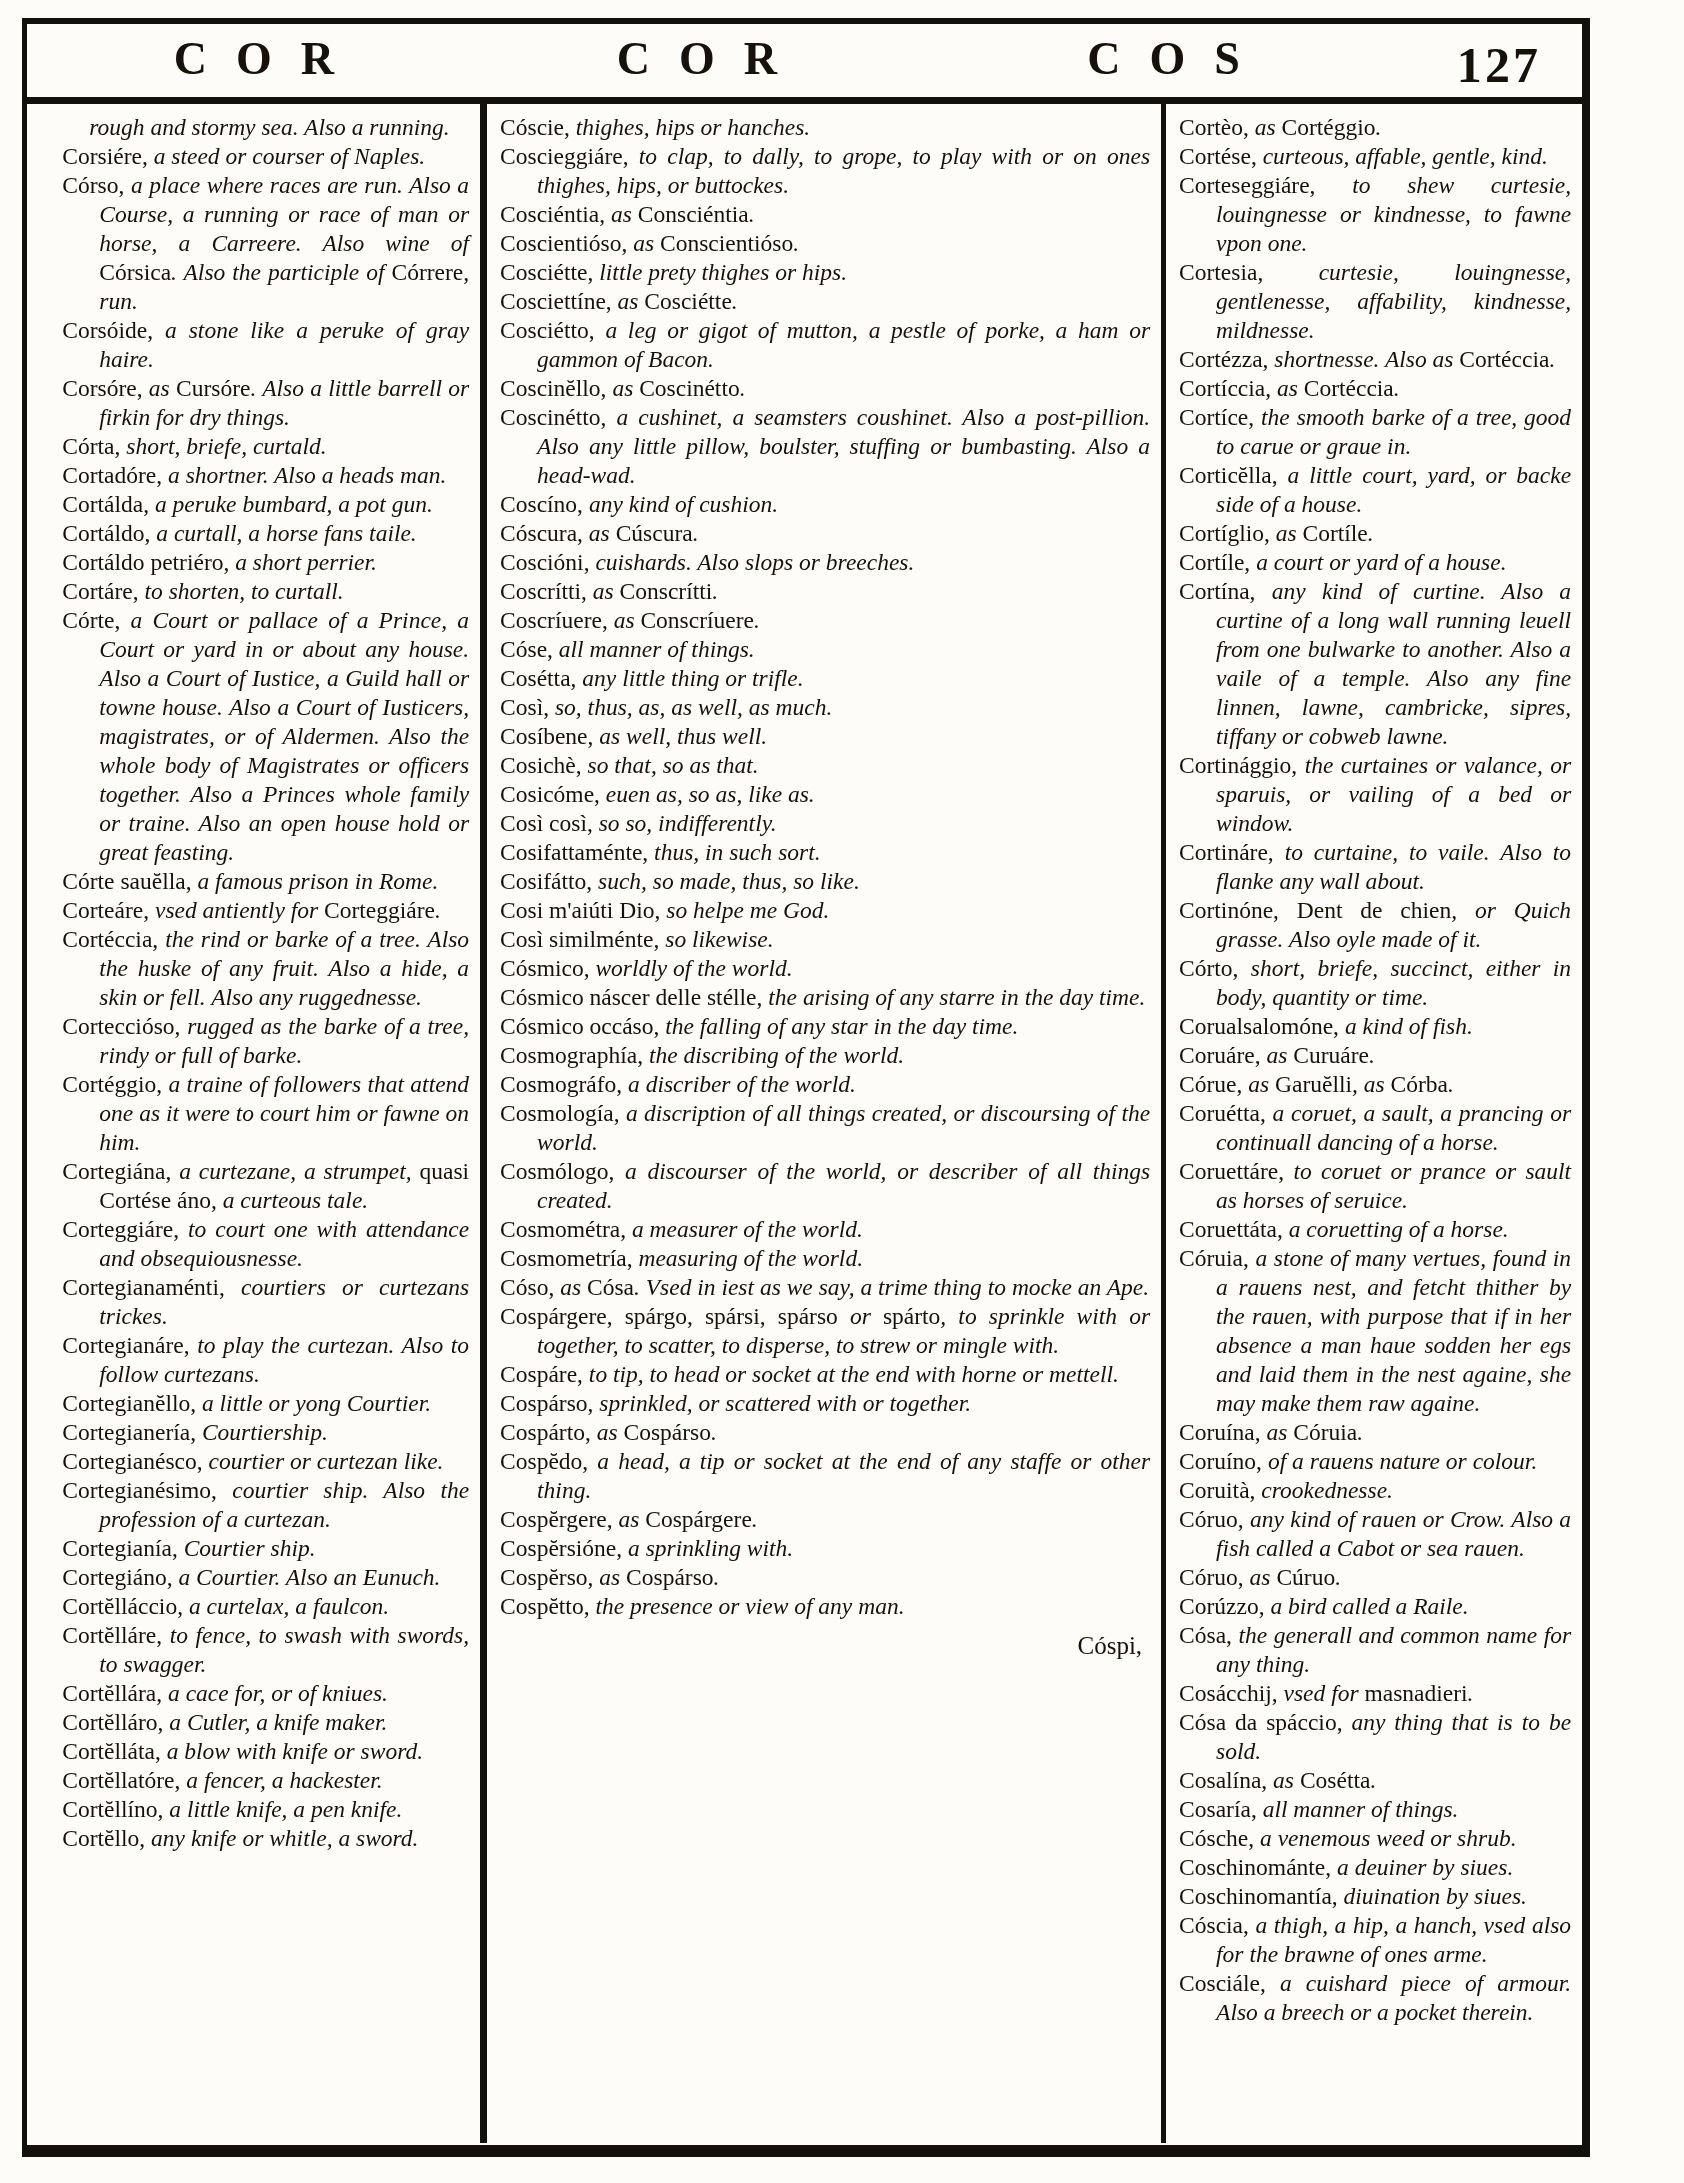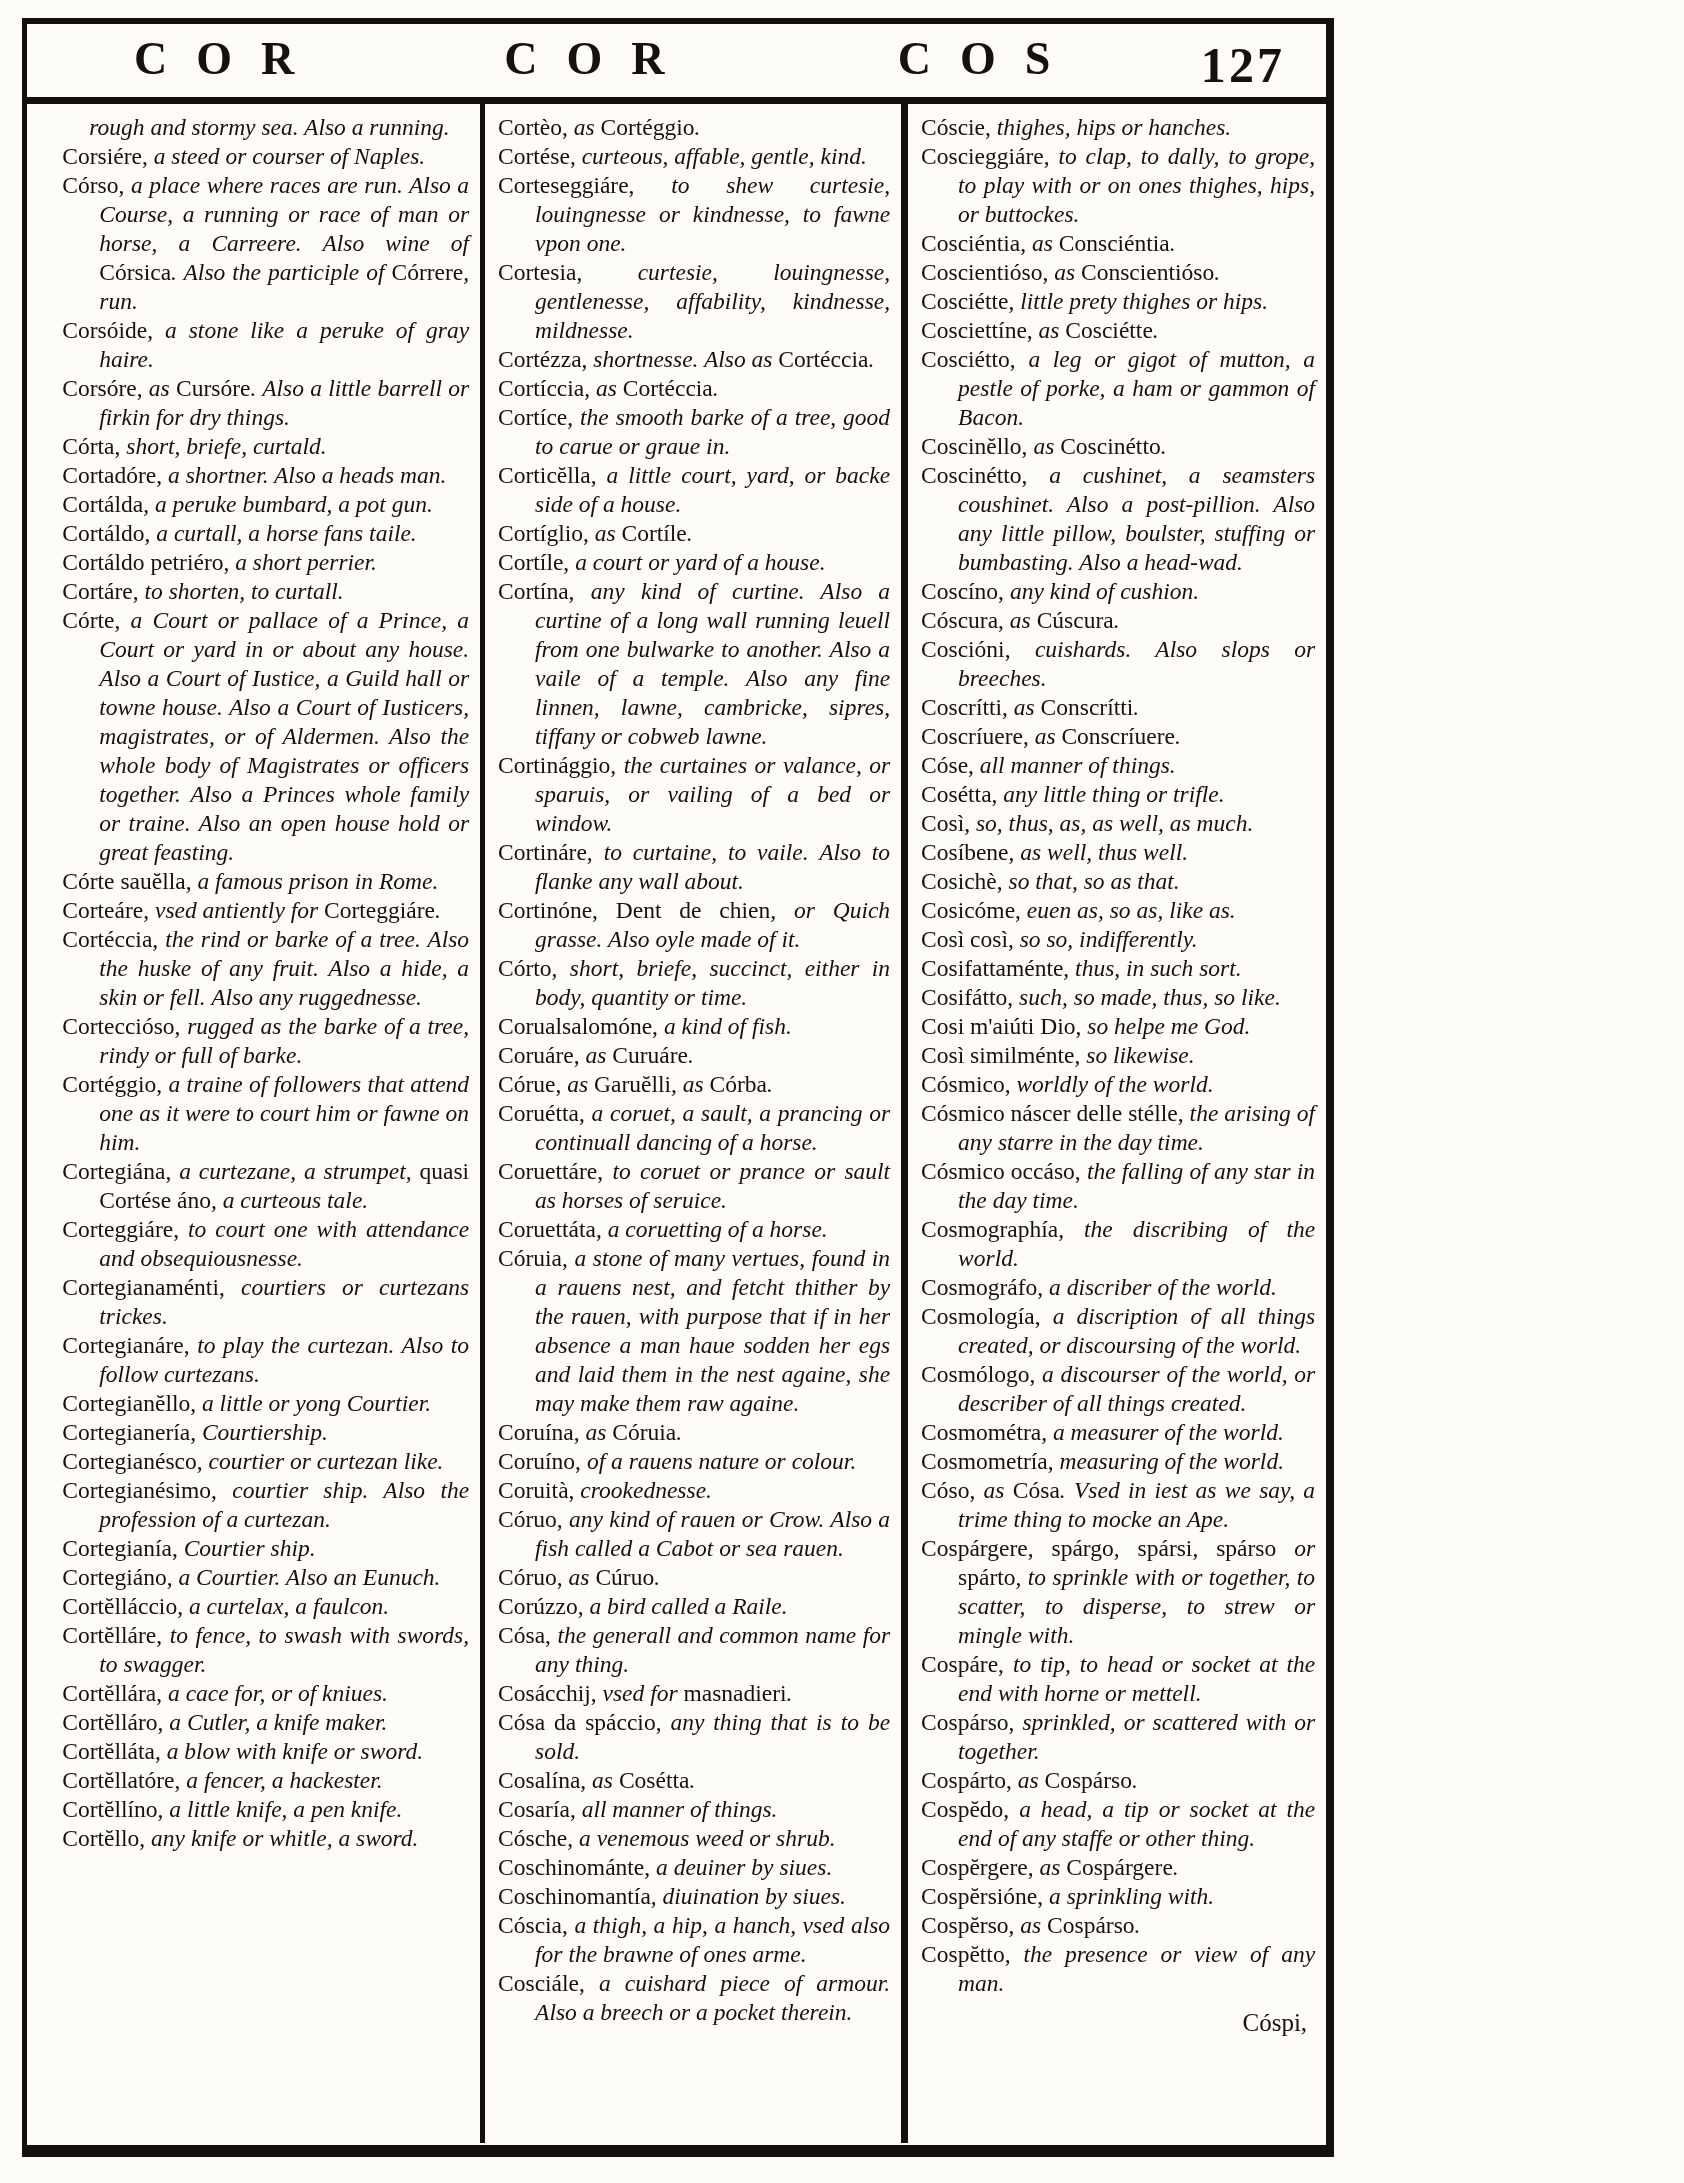--- a/index.html
+++ b/index.html
@@ -7,21 +7,21 @@
     width:1685px; height:2183px;
     background:#ffffff;
     position:relative;
     font-family:"Liberation Serif","DejaVu Serif",serif;
     color:#16110b;
     overflow:hidden;
   }
   .scan-page { position:absolute; inset:0; background:#fdfcf8; }
   .frame {
     position:absolute; left:22.3px; top:17.6px;
-    width:1312px; height:2139px;
+    width:1568px; height:2139px;
     box-sizing:border-box;
     border-left:5.6px solid #14100c;
     border-top:6.4px solid #14100c;
     border-right:8.8px solid #14100c;
     border-bottom:12.8px solid #14100c;
     background:#fdfcf8;
   }
   .header { position:relative; height:73px; border-bottom:7.2px solid #14100c; }
   .running-title {
     position:absolute; top:8px; transform:translateX(-50%);
@@ -101,60 +101,20 @@
           <div class="entry"><span class="head">Cortegianía,</span><span class="def"> <span>Courtier ship.</span></span></div>
           <div class="entry"><span class="head">Cortegiáno,</span><span class="def"> <span>a Courtier. Also an Eunuch.</span></span></div>
           <div class="entry"><span class="head">Cortĕlláccio,</span><span class="def"> <span>a curtelax, a faulcon.</span></span></div>
           <div class="entry"><span class="head">Cortĕlláre,</span><span class="def"> <span>to fence, to swash with swords, to swagger.</span></span></div>
           <div class="entry"><span class="head">Cortĕllára,</span><span class="def"> <span>a cace for, or of kniues.</span></span></div>
           <div class="entry"><span class="head">Cortĕlláro,</span><span class="def"> <span>a Cutler, a knife maker.</span></span></div>
           <div class="entry"><span class="head">Cortĕlláta,</span><span class="def"> <span>a blow with knife or sword.</span></span></div>
           <div class="entry"><span class="head">Cortĕllatóre,</span><span class="def"> <span>a fencer, a hackester.</span></span></div>
           <div class="entry"><span class="head">Cortĕllíno,</span><span class="def"> <span>a little knife, a pen knife.</span></span></div>
           <div class="entry"><span class="head">Cortĕllo,</span><span class="def"> <span>any knife or whitle, a sword.</span></span></div>
-        </div>
-      <div class="col col-2">
-          <div class="entry"><span class="head">Cortèo,</span><span class="def"> <span>as </span><span class="rm">Cortéggio</span><span>.</span></span></div>
-          <div class="entry"><span class="head">Cortése,</span><span class="def"> <span>curteous, affable, gentle, kind.</span></span></div>
-          <div class="entry"><span class="head">Corteseggiáre,</span><span class="def"> <span>to shew curtesie, louingnesse or kindnesse, to fawne vpon one.</span></span></div>
-          <div class="entry"><span class="head">Cortesia,</span><span class="def"> <span>curtesie, louingnesse, gentlenesse, affability, kindnesse, mildnesse.</span></span></div>
-          <div class="entry"><span class="head">Cortézza,</span><span class="def"> <span>shortnesse. Also as </span><span class="rm">Cortéccia</span><span>.</span></span></div>
-          <div class="entry"><span class="head">Cortíccia,</span><span class="def"> <span>as </span><span class="rm">Cortéccia</span><span>.</span></span></div>
-          <div class="entry"><span class="head">Cortíce,</span><span class="def"> <span>the smooth barke of a tree, good to carue or graue in.</span></span></div>
-          <div class="entry"><span class="head">Corticĕlla,</span><span class="def"> <span>a little court, yard, or backe side of a house.</span></span></div>
-          <div class="entry"><span class="head">Cortíglio,</span><span class="def"> <span>as </span><span class="rm">Cortíle</span><span>.</span></span></div>
-          <div class="entry"><span class="head">Cortíle,</span><span class="def"> <span>a court or yard of a house.</span></span></div>
-          <div class="entry"><span class="head">Cortína,</span><span class="def"> <span>any kind of curtine. Also a curtine of a long wall running leuell from one bulwarke to another. Also a vaile of a temple. Also any fine linnen, lawne, cambricke, sipres, tiffany or cobweb lawne.</span></span></div>
-          <div class="entry"><span class="head">Cortinággio,</span><span class="def"> <span>the curtaines or valance, or sparuis, or vailing of a bed or window.</span></span></div>
-          <div class="entry"><span class="head">Cortináre,</span><span class="def"> <span>to curtaine, to vaile. Also to flanke any wall about.</span></span></div>
-          <div class="entry"><span class="head">Cortinóne,</span><span class="def"> <span class="rm">Dent de chien</span><span>, or Quich grasse. Also oyle made of it.</span></span></div>
-          <div class="entry"><span class="head">Córto,</span><span class="def"> <span>short, briefe, succinct, either in body, quantity or time.</span></span></div>
-          <div class="entry"><span class="head">Corualsalomóne,</span><span class="def"> <span>a kind of fish.</span></span></div>
-          <div class="entry"><span class="head">Coruáre,</span><span class="def"> <span>as </span><span class="rm">Curuáre</span><span>.</span></span></div>
-          <div class="entry"><span class="head">Córue,</span><span class="def"> <span>as </span><span class="rm">Garuĕlli</span><span>, as </span><span class="rm">Córba</span><span>.</span></span></div>
-          <div class="entry"><span class="head">Coruétta,</span><span class="def"> <span>a coruet, a sault, a prancing or continuall dancing of a horse.</span></span></div>
-          <div class="entry"><span class="head">Coruettáre,</span><span class="def"> <span>to coruet or prance or sault as horses of seruice.</span></span></div>
-          <div class="entry"><span class="head">Coruettáta,</span><span class="def"> <span>a coruetting of a horse.</span></span></div>
-          <div class="entry"><span class="head">Córuia,</span><span class="def"> <span>a stone of many vertues, found in a rauens nest, and fetcht thither by the rauen, with purpose that if in her absence a man haue sodden her egs and laid them in the nest againe, she may make them raw againe.</span></span></div>
-          <div class="entry"><span class="head">Coruína,</span><span class="def"> <span>as </span><span class="rm">Córuia</span><span>.</span></span></div>
-          <div class="entry"><span class="head">Coruíno,</span><span class="def"> <span>of a rauens nature or colour.</span></span></div>
-          <div class="entry"><span class="head">Coruità,</span><span class="def"> <span>crookednesse.</span></span></div>
-          <div class="entry"><span class="head">Córuo,</span><span class="def"> <span>any kind of rauen or Crow. Also a fish called a Cabot or sea rauen.</span></span></div>
-          <div class="entry"><span class="head">Córuo,</span><span class="def"> <span>as </span><span class="rm">Cúruo</span><span>.</span></span></div>
-          <div class="entry"><span class="head">Corúzzo,</span><span class="def"> <span>a bird called a Raile.</span></span></div>
-          <div class="entry"><span class="head">Cósa,</span><span class="def"> <span>the generall and common name for any thing.</span></span></div>
-          <div class="entry"><span class="head">Cosácchij,</span><span class="def"> <span>vsed for </span><span class="rm">masnadieri</span><span>.</span></span></div>
-          <div class="entry"><span class="head">Cósa da spáccio,</span><span class="def"> <span>any thing that is to be sold.</span></span></div>
-          <div class="entry"><span class="head">Cosalína,</span><span class="def"> <span>as </span><span class="rm">Cosétta</span><span>.</span></span></div>
-          <div class="entry"><span class="head">Cosaría,</span><span class="def"> <span>all manner of things.</span></span></div>
-          <div class="entry"><span class="head">Cósche,</span><span class="def"> <span>a venemous weed or shrub.</span></span></div>
-          <div class="entry"><span class="head">Coschinománte,</span><span class="def"> <span>a deuiner by siues.</span></span></div>
-          <div class="entry"><span class="head">Coschinomantía,</span><span class="def"> <span>diuination by siues.</span></span></div>
-          <div class="entry"><span class="head">Cóscia,</span><span class="def"> <span>a thigh, a hip, a hanch, vsed also for the brawne of ones arme.</span></span></div>
-          <div class="entry"><span class="head">Cosciále,</span><span class="def"> <span>a cuishard piece of armour. Also a breech or a pocket therein.</span></span></div>
         </div>
       <div class="col col-3">
       <div class="entry"><span class="head">Cóscie,</span><span class="def"> <span>thighes, hips or hanches.</span></span></div>
           <div class="entry"><span class="head">Coscieggiáre,</span><span class="def"> <span>to clap, to dally, to grope, to play with or on ones thighes, hips, or buttockes.</span></span></div>
           <div class="entry"><span class="head">Cosciéntia,</span><span class="def"> <span>as </span><span class="rm">Consciéntia</span><span>.</span></span></div>
           <div class="entry"><span class="head">Coscientióso,</span><span class="def"> <span>as </span><span class="rm">Conscientióso</span><span>.</span></span></div>
           <div class="entry"><span class="head">Cosciétte,</span><span class="def"> <span>little prety thighes or hips.</span></span></div>
           <div class="entry"><span class="head">Cosciettíne,</span><span class="def"> <span>as </span><span class="rm">Cosciétte</span><span>.</span></span></div>
           <div class="entry"><span class="head">Cosciétto,</span><span class="def"> <span>a leg or gigot of mutton, a pestle of porke, a ham or gammon of Bacon.</span></span></div>
           <div class="entry"><span class="head">Coscinĕllo,</span><span class="def"> <span>as </span><span class="rm">Coscinétto</span><span>.</span></span></div>
@@ -189,17 +149,57 @@
           <div class="entry"><span class="head">Cospáre,</span><span class="def"> <span>to tip, to head or socket at the end with horne or mettell.</span></span></div>
           <div class="entry"><span class="head">Cospárso,</span><span class="def"> <span>sprinkled, or scattered with or together.</span></span></div>
           <div class="entry"><span class="head">Cospárto,</span><span class="def"> <span>as </span><span class="rm">Cospárso</span><span>.</span></span></div>
           <div class="entry"><span class="head">Cospĕdo,</span><span class="def"> <span>a head, a tip or socket at the end of any staffe or other thing.</span></span></div>
           <div class="entry"><span class="head">Cospĕrgere,</span><span class="def"> <span>as </span><span class="rm">Cospárgere</span><span>.</span></span></div>
           <div class="entry"><span class="head">Cospĕrsióne,</span><span class="def"> <span>a sprinkling with.</span></span></div>
           <div class="entry"><span class="head">Cospĕrso,</span><span class="def"> <span>as </span><span class="rm">Cospárso</span><span>.</span></span></div>
           <div class="entry"><span class="head">Cospĕtto,</span><span class="def"> <span>the presence or view of any man.</span></span></div>
           <div class="catchword">Cóspi,</div>
         </div>
+      <div class="col col-2">
+          <div class="entry"><span class="head">Cortèo,</span><span class="def"> <span>as </span><span class="rm">Cortéggio</span><span>.</span></span></div>
+          <div class="entry"><span class="head">Cortése,</span><span class="def"> <span>curteous, affable, gentle, kind.</span></span></div>
+          <div class="entry"><span class="head">Corteseggiáre,</span><span class="def"> <span>to shew curtesie, louingnesse or kindnesse, to fawne vpon one.</span></span></div>
+          <div class="entry"><span class="head">Cortesia,</span><span class="def"> <span>curtesie, louingnesse, gentlenesse, affability, kindnesse, mildnesse.</span></span></div>
+          <div class="entry"><span class="head">Cortézza,</span><span class="def"> <span>shortnesse. Also as </span><span class="rm">Cortéccia</span><span>.</span></span></div>
+          <div class="entry"><span class="head">Cortíccia,</span><span class="def"> <span>as </span><span class="rm">Cortéccia</span><span>.</span></span></div>
+          <div class="entry"><span class="head">Cortíce,</span><span class="def"> <span>the smooth barke of a tree, good to carue or graue in.</span></span></div>
+          <div class="entry"><span class="head">Corticĕlla,</span><span class="def"> <span>a little court, yard, or backe side of a house.</span></span></div>
+          <div class="entry"><span class="head">Cortíglio,</span><span class="def"> <span>as </span><span class="rm">Cortíle</span><span>.</span></span></div>
+          <div class="entry"><span class="head">Cortíle,</span><span class="def"> <span>a court or yard of a house.</span></span></div>
+          <div class="entry"><span class="head">Cortína,</span><span class="def"> <span>any kind of curtine. Also a curtine of a long wall running leuell from one bulwarke to another. Also a vaile of a temple. Also any fine linnen, lawne, cambricke, sipres, tiffany or cobweb lawne.</span></span></div>
+          <div class="entry"><span class="head">Cortinággio,</span><span class="def"> <span>the curtaines or valance, or sparuis, or vailing of a bed or window.</span></span></div>
+          <div class="entry"><span class="head">Cortináre,</span><span class="def"> <span>to curtaine, to vaile. Also to flanke any wall about.</span></span></div>
+          <div class="entry"><span class="head">Cortinóne,</span><span class="def"> <span class="rm">Dent de chien</span><span>, or Quich grasse. Also oyle made of it.</span></span></div>
+          <div class="entry"><span class="head">Córto,</span><span class="def"> <span>short, briefe, succinct, either in body, quantity or time.</span></span></div>
+          <div class="entry"><span class="head">Corualsalomóne,</span><span class="def"> <span>a kind of fish.</span></span></div>
+          <div class="entry"><span class="head">Coruáre,</span><span class="def"> <span>as </span><span class="rm">Curuáre</span><span>.</span></span></div>
+          <div class="entry"><span class="head">Córue,</span><span class="def"> <span>as </span><span class="rm">Garuĕlli</span><span>, as </span><span class="rm">Córba</span><span>.</span></span></div>
+          <div class="entry"><span class="head">Coruétta,</span><span class="def"> <span>a coruet, a sault, a prancing or continuall dancing of a horse.</span></span></div>
+          <div class="entry"><span class="head">Coruettáre,</span><span class="def"> <span>to coruet or prance or sault as horses of seruice.</span></span></div>
+          <div class="entry"><span class="head">Coruettáta,</span><span class="def"> <span>a coruetting of a horse.</span></span></div>
+          <div class="entry"><span class="head">Córuia,</span><span class="def"> <span>a stone of many vertues, found in a rauens nest, and fetcht thither by the rauen, with purpose that if in her absence a man haue sodden her egs and laid them in the nest againe, she may make them raw againe.</span></span></div>
+          <div class="entry"><span class="head">Coruína,</span><span class="def"> <span>as </span><span class="rm">Córuia</span><span>.</span></span></div>
+          <div class="entry"><span class="head">Coruíno,</span><span class="def"> <span>of a rauens nature or colour.</span></span></div>
+          <div class="entry"><span class="head">Coruità,</span><span class="def"> <span>crookednesse.</span></span></div>
+          <div class="entry"><span class="head">Córuo,</span><span class="def"> <span>any kind of rauen or Crow. Also a fish called a Cabot or sea rauen.</span></span></div>
+          <div class="entry"><span class="head">Córuo,</span><span class="def"> <span>as </span><span class="rm">Cúruo</span><span>.</span></span></div>
+          <div class="entry"><span class="head">Corúzzo,</span><span class="def"> <span>a bird called a Raile.</span></span></div>
+          <div class="entry"><span class="head">Cósa,</span><span class="def"> <span>the generall and common name for any thing.</span></span></div>
+          <div class="entry"><span class="head">Cosácchij,</span><span class="def"> <span>vsed for </span><span class="rm">masnadieri</span><span>.</span></span></div>
+          <div class="entry"><span class="head">Cósa da spáccio,</span><span class="def"> <span>any thing that is to be sold.</span></span></div>
+          <div class="entry"><span class="head">Cosalína,</span><span class="def"> <span>as </span><span class="rm">Cosétta</span><span>.</span></span></div>
+          <div class="entry"><span class="head">Cosaría,</span><span class="def"> <span>all manner of things.</span></span></div>
+          <div class="entry"><span class="head">Cósche,</span><span class="def"> <span>a venemous weed or shrub.</span></span></div>
+          <div class="entry"><span class="head">Coschinománte,</span><span class="def"> <span>a deuiner by siues.</span></span></div>
+          <div class="entry"><span class="head">Coschinomantía,</span><span class="def"> <span>diuination by siues.</span></span></div>
+          <div class="entry"><span class="head">Cóscia,</span><span class="def"> <span>a thigh, a hip, a hanch, vsed also for the brawne of ones arme.</span></span></div>
+          <div class="entry"><span class="head">Cosciále,</span><span class="def"> <span>a cuishard piece of armour. Also a breech or a pocket therein.</span></span></div>
+        </div>
     </div>
 
   </div>
 </div>
 
 
 </body></html>

